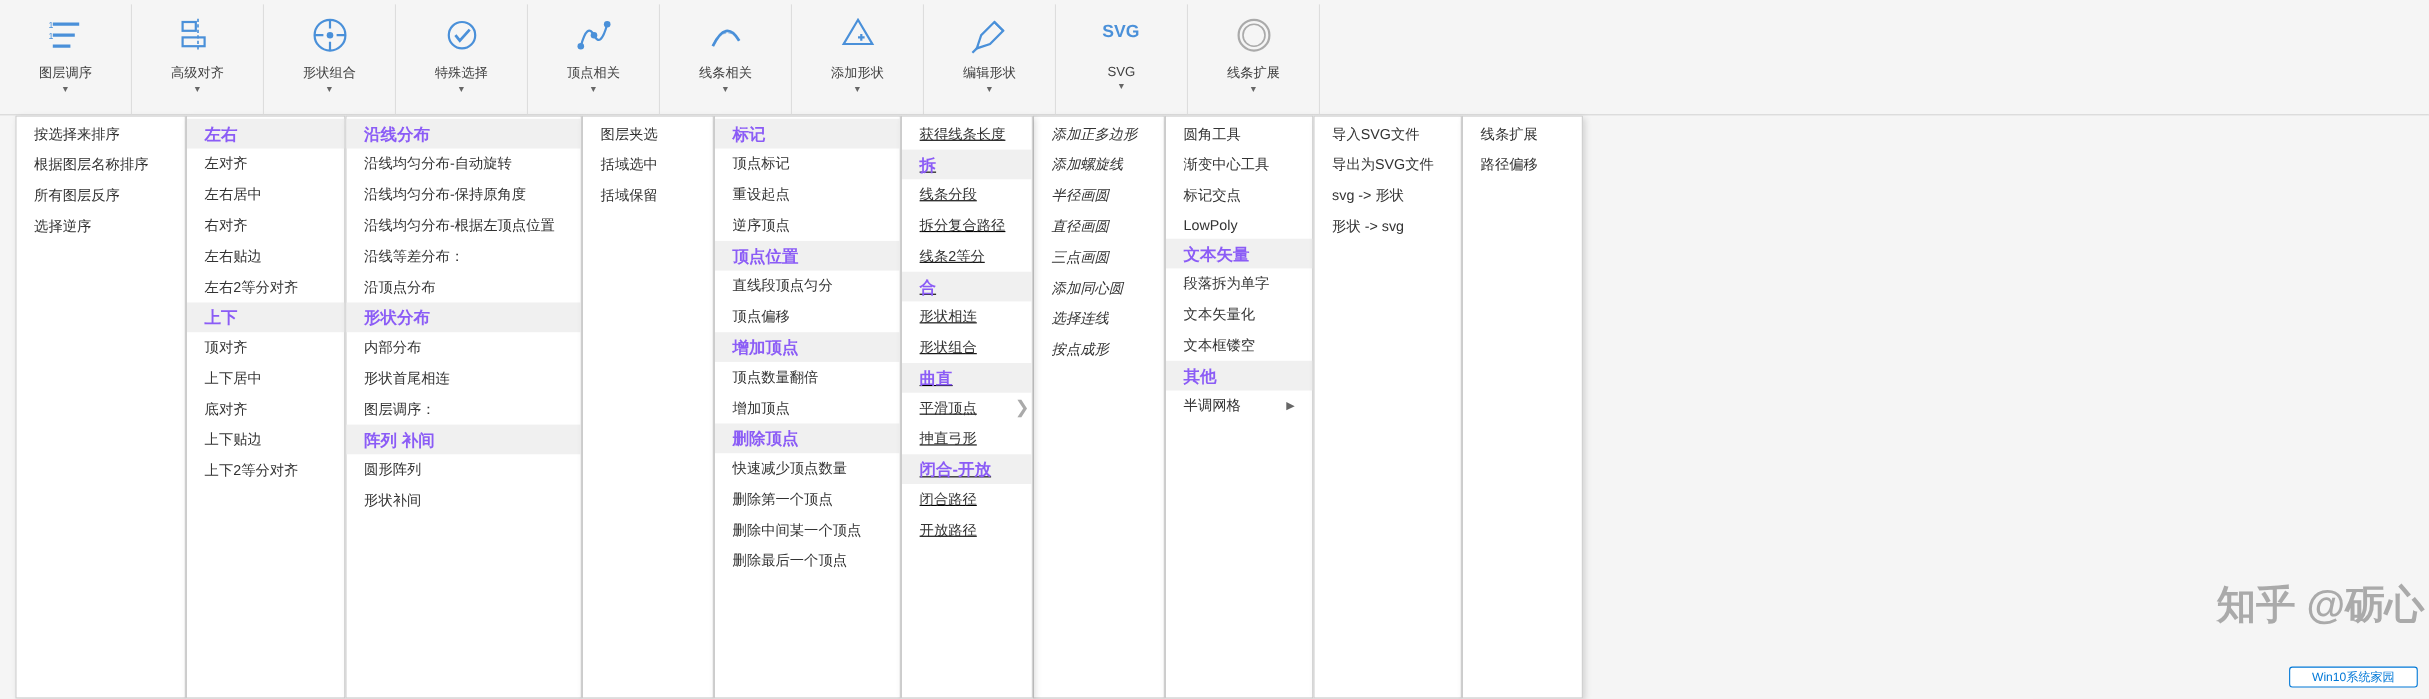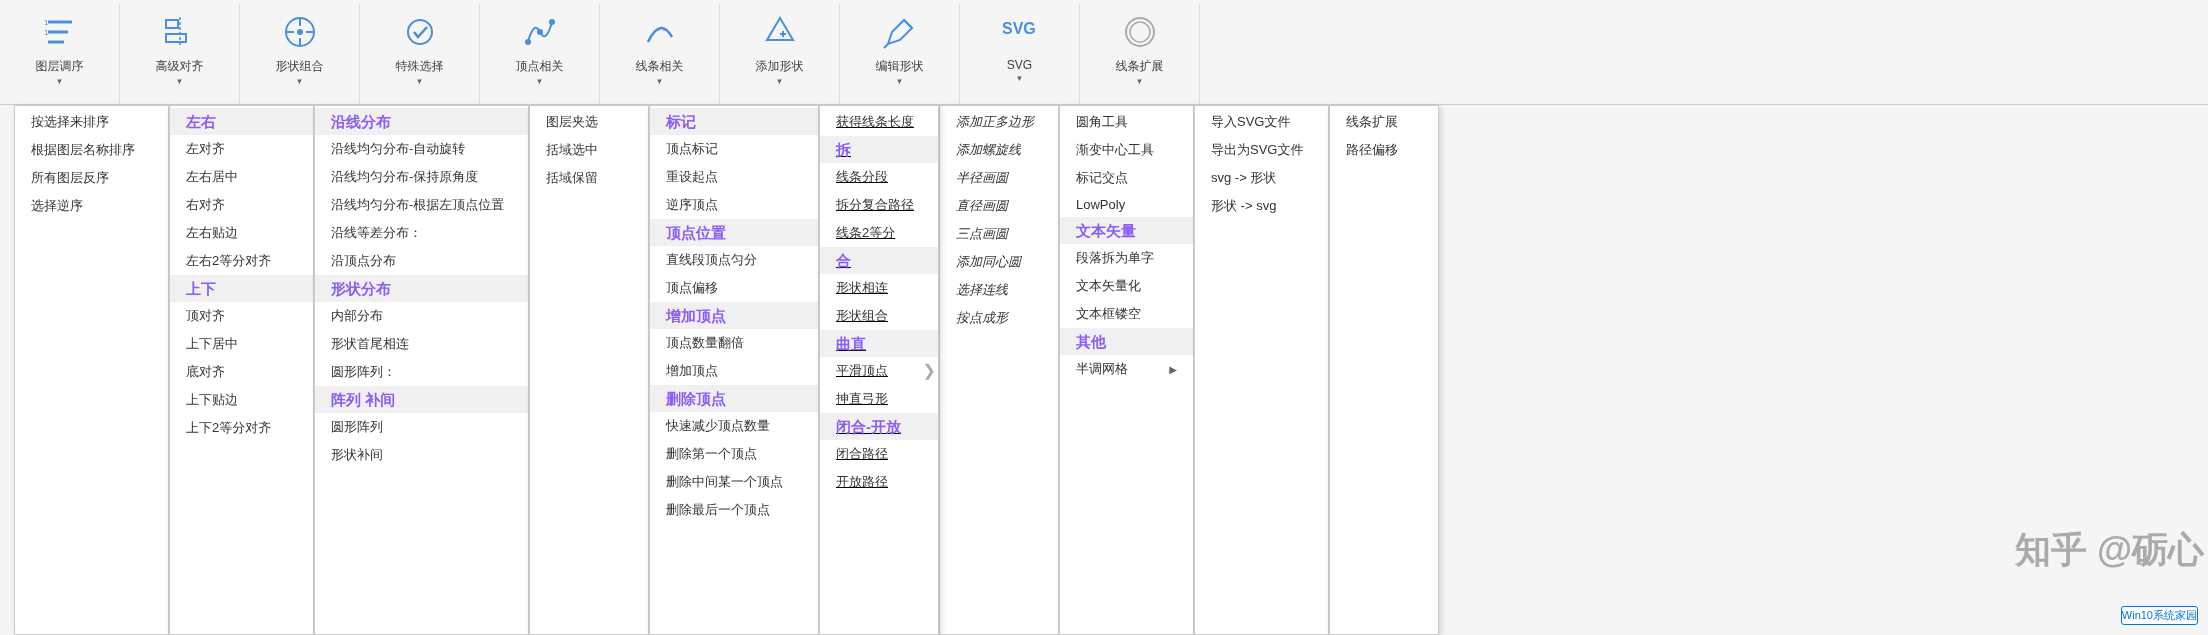--- a/index.html
+++ b/index.html
@@ -108,21 +108,21 @@
 
     .win-badge {
       position: absolute;
       right: 10px;
       bottom: 10px;
       font-size: 11px;
       color: #0078d7;
       background: white;
       border: 1px solid #0078d7;
       border-radius: 3px;
-      padding: 1px 0;
+      padding: 1px 20px;
       z-index: 10;
     }
 
     .page-container {
       position: relative;
       display: flex;
       flex-direction: column;
       width: 2208px;
       min-height: 635px;
     }
@@ -302,21 +302,21 @@
     <div class="dropdown-menu" style="min-width:215px;">
       <div class="menu-section-header">沿线分布</div>
       <div class="menu-item">沿线均匀分布-自动旋转</div>
       <div class="menu-item">沿线均匀分布-保持原角度</div>
       <div class="menu-item">沿线均匀分布-根据左顶点位置</div>
       <div class="menu-item">沿线等差分布：</div>
       <div class="menu-item">沿顶点分布</div>
       <div class="menu-section-header">形状分布</div>
       <div class="menu-item">内部分布</div>
       <div class="menu-item">形状首尾相连</div>
-      <div class="menu-item">圆形阵列：</div>
+      <div class="menu-item">图层调序：</div>
       <div class="menu-section-header">阵列 补间</div>
       <div class="menu-item">圆形阵列</div>
       <div class="menu-item">形状补间</div>
     </div>
 
     <div class="dropdown-menu" style="min-width:120px;">
       <div class="menu-item">图层夹选</div>
       <div class="menu-item">括域选中</div>
       <div class="menu-item">括域保留</div>
     </div>

